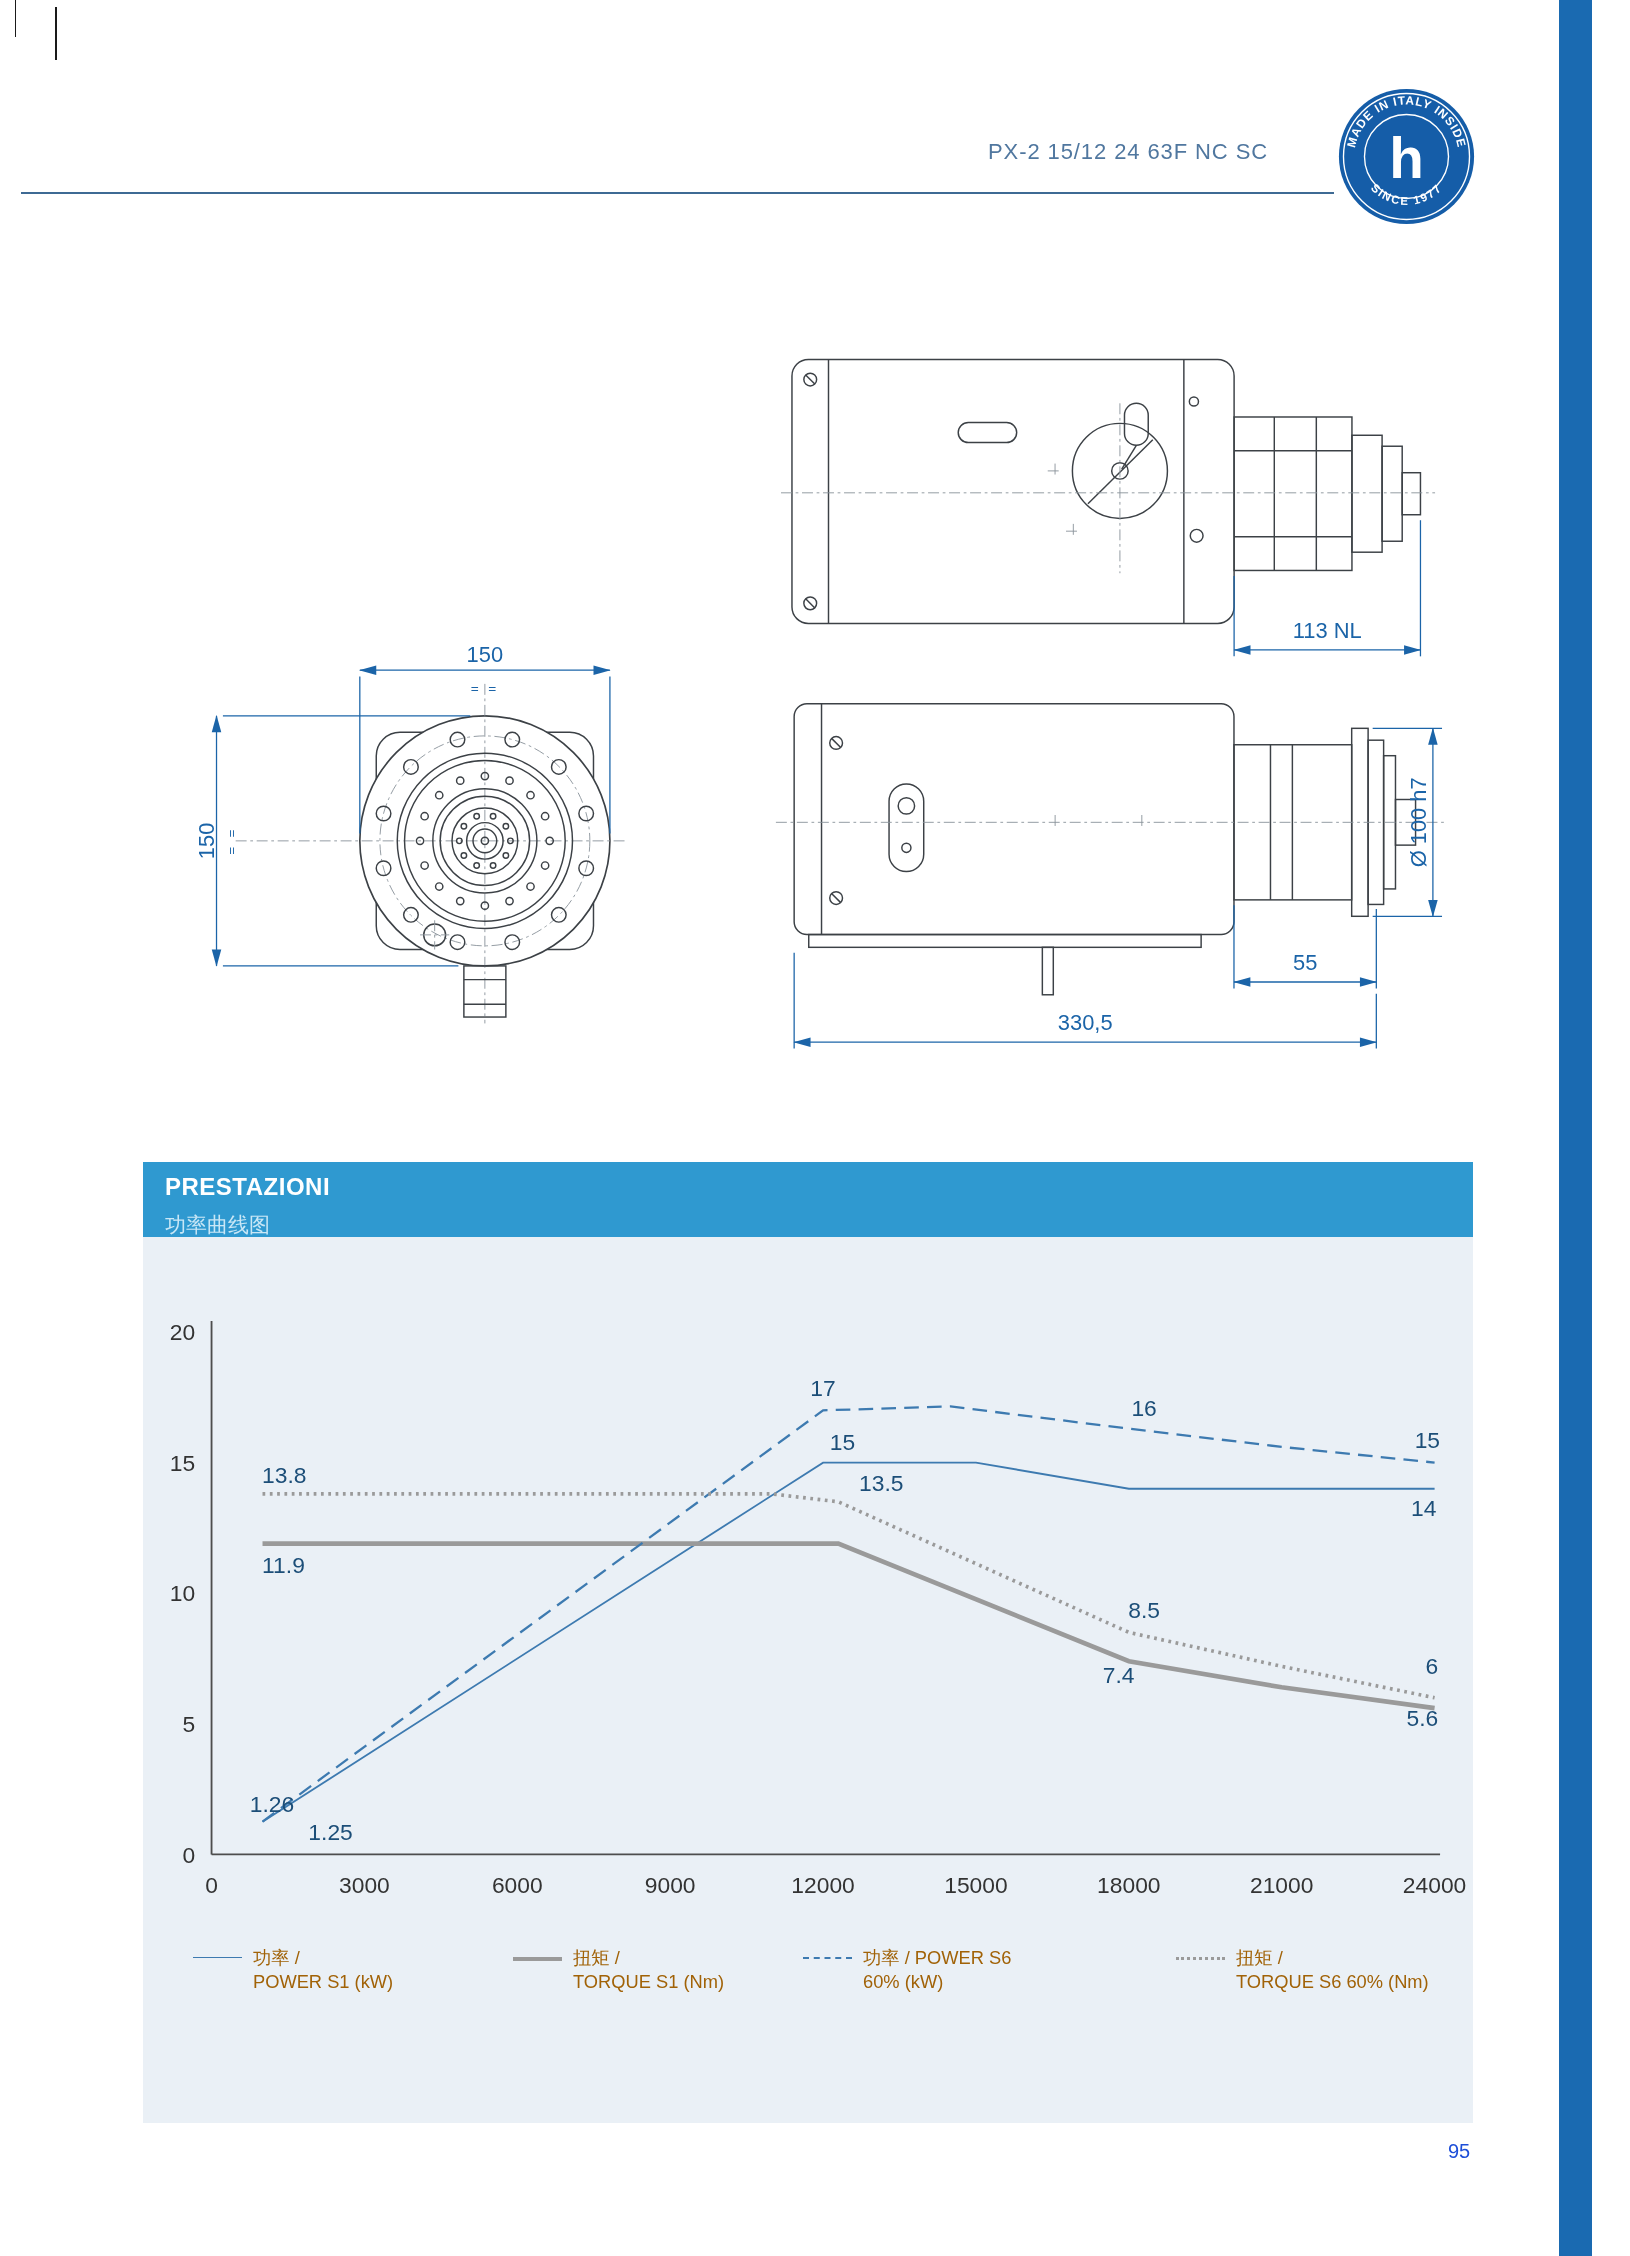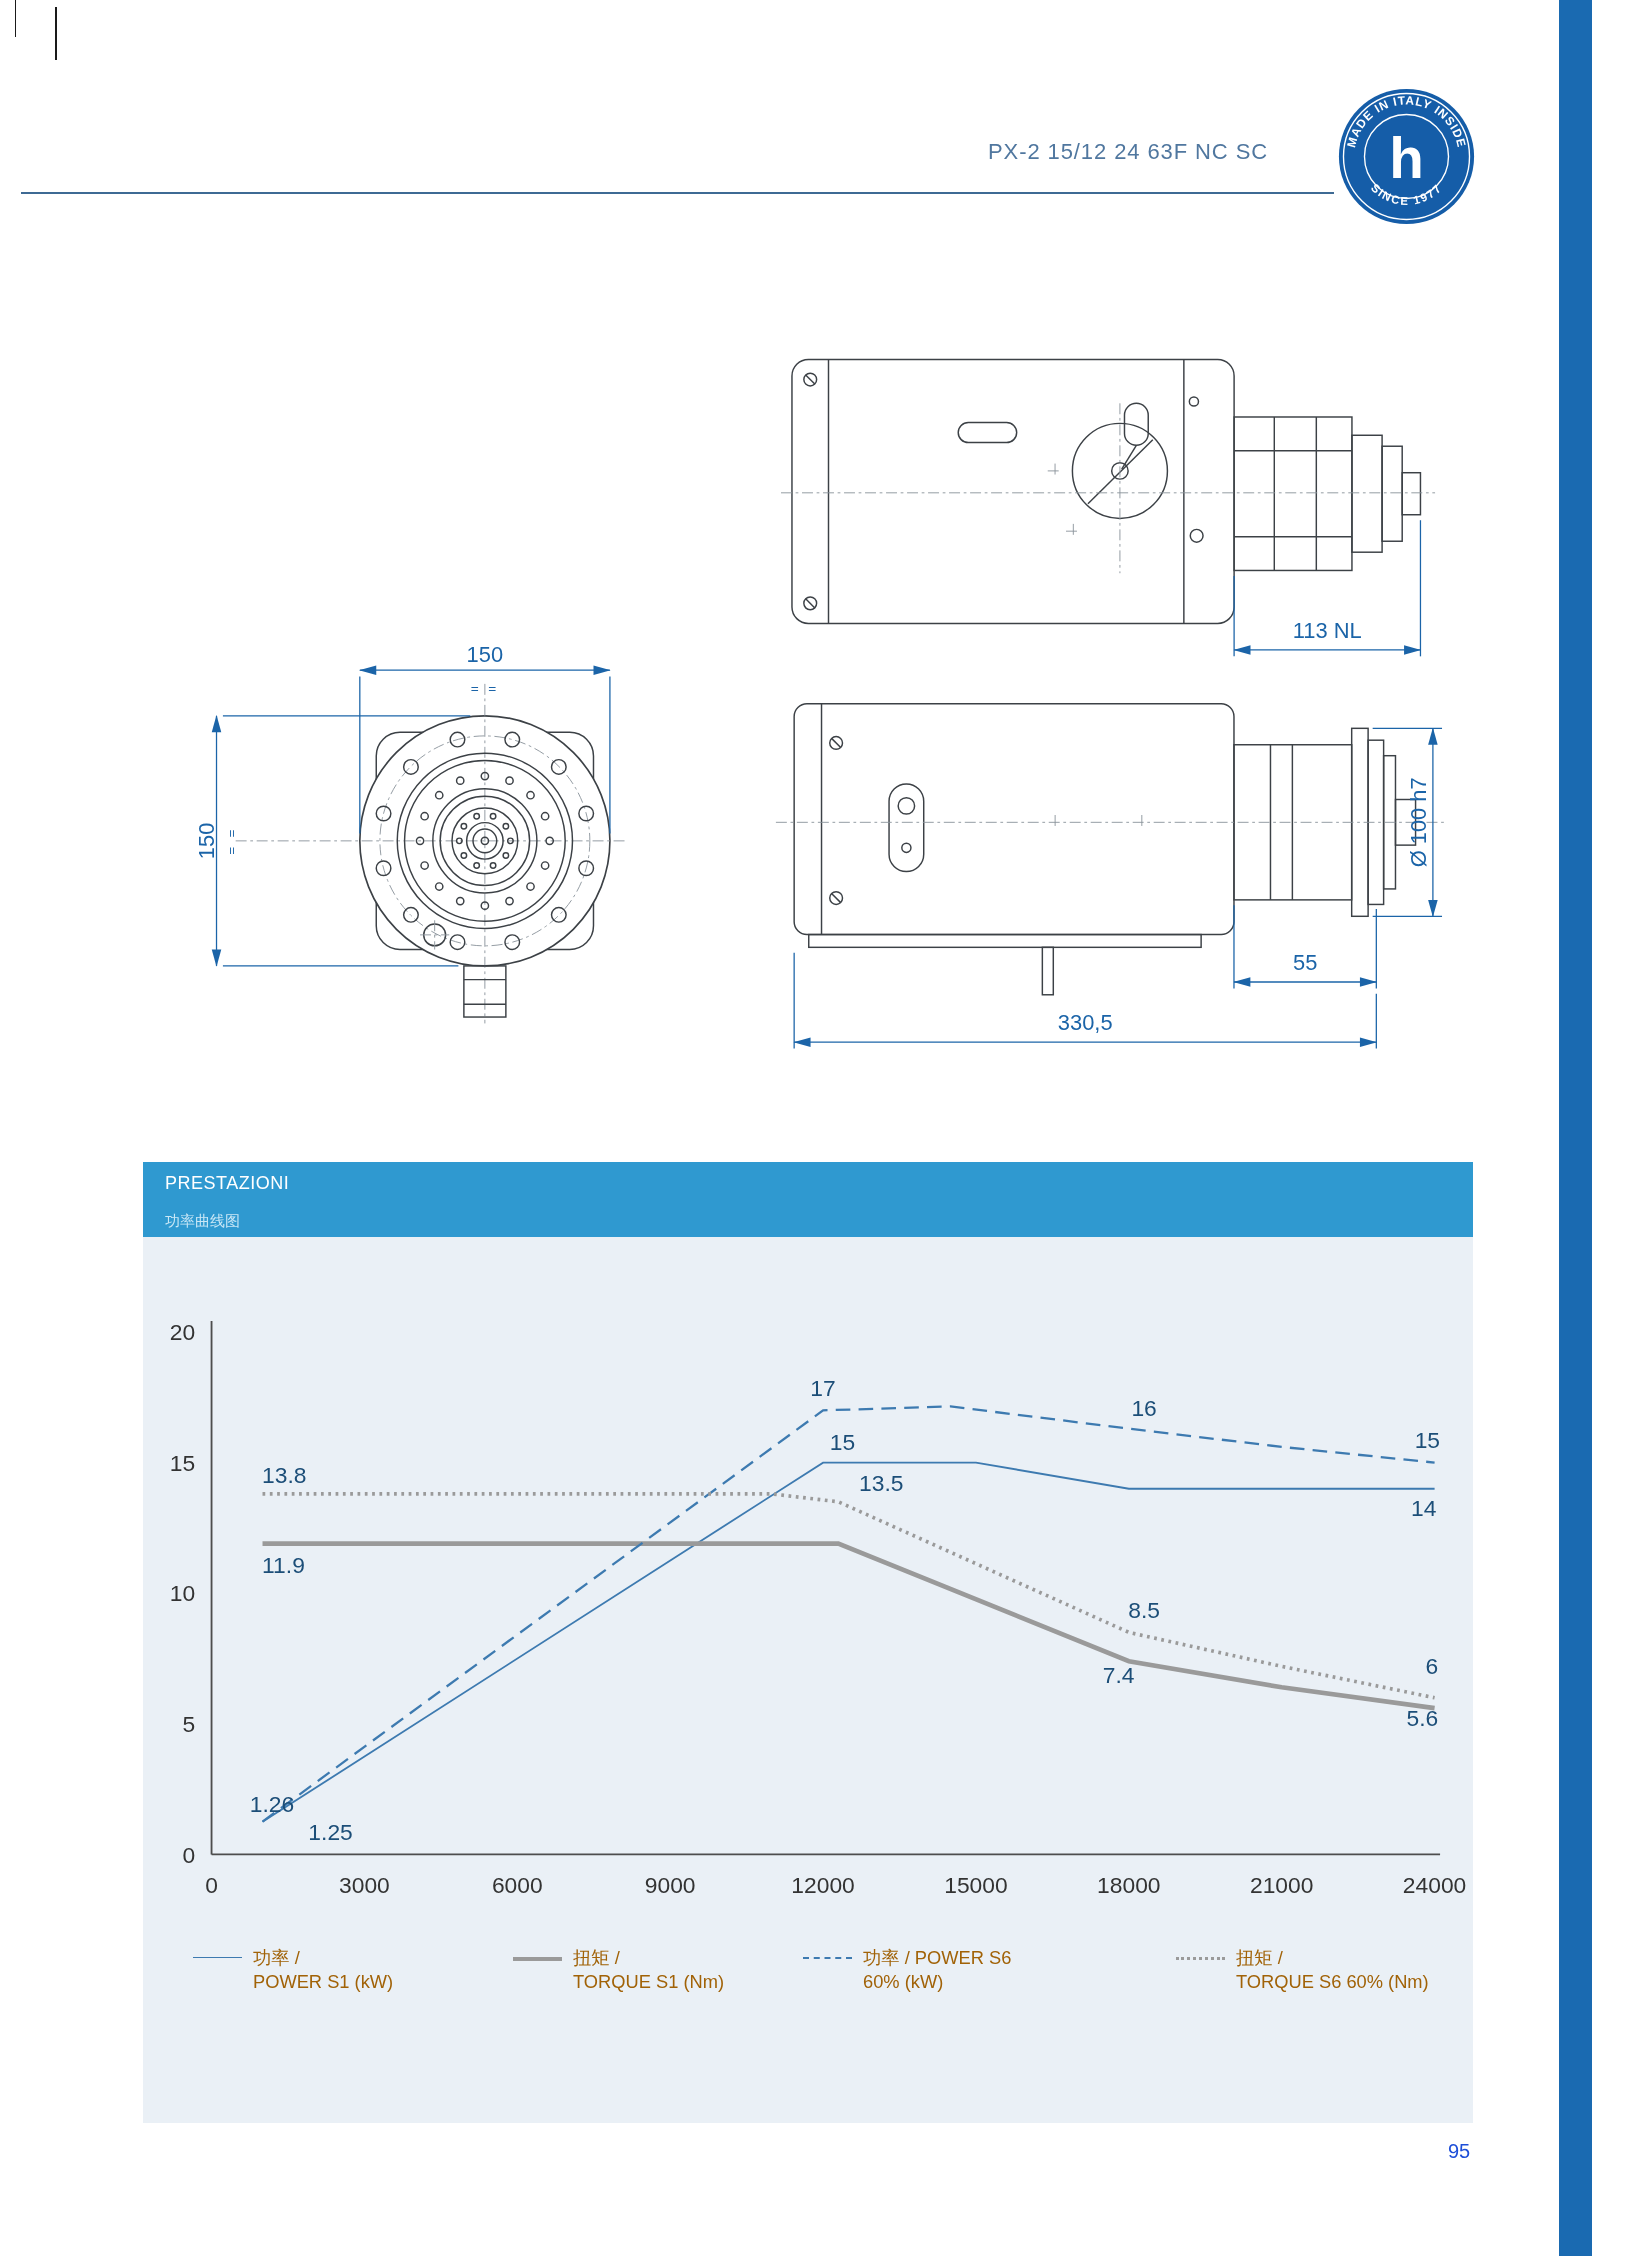--- a/index.html
+++ b/index.html
@@ -21,22 +21,22 @@
   .dwg .lnw{fill:#ffffff;stroke:#3c4146;stroke-width:1.8}
   .dwg .cl{fill:none;stroke:#8a939b;stroke-width:1;stroke-dasharray:12 4 3 4}
   .dwg .dim line{stroke:#1b64a8;stroke-width:1.4}
   .dwg text{stroke:none;font-family:"Liberation Sans",sans-serif}
   .dwg .dimt{fill:#1b64a8;font-size:24px}
   .dwg .eq{fill:#1b64a8;font-size:15px;letter-spacing:3px}
 
   
   .perf-panel{position:absolute;left:143px;top:1162px;width:1330px;height:961px;background:#eaf0f6}
   .perf-header{position:absolute;left:0;top:0;width:100%;height:75px;background:#2f99d0;color:#fff;padding:11px 0 0 22px;box-sizing:border-box}
-  .perf-title{font-size:18px;font-weight:normal;letter-spacing:0.5px}
-  .perf-subtitle{font-size:15px;color:#c9e7f6;margin-top:18px}
+  .perf-title{font-size:24px;font-weight:bold;letter-spacing:0.5px}
+  .perf-subtitle{font-size:21px;color:#c9e7f6;margin-top:10px}
   #chart-svg{position:absolute;left:0;top:75px;width:1330px;height:886px}
   #chart-svg text{font-family:"Liberation Sans",sans-serif}
   #legend{position:absolute;left:0;top:0;width:100%;height:100%}
   .legend-item{position:absolute;top:784px;display:flex;gap:11px}
   .legend-swatch{width:49px;height:0;margin-top:11px;flex:none}
   .legend-text{font-size:18.3px;line-height:1.32;color:#a16207}
 
   .page-number{position:absolute;left:1448px;top:2140px;font-size:20px;color:#1d4ed8}
 </style>
 </head>

